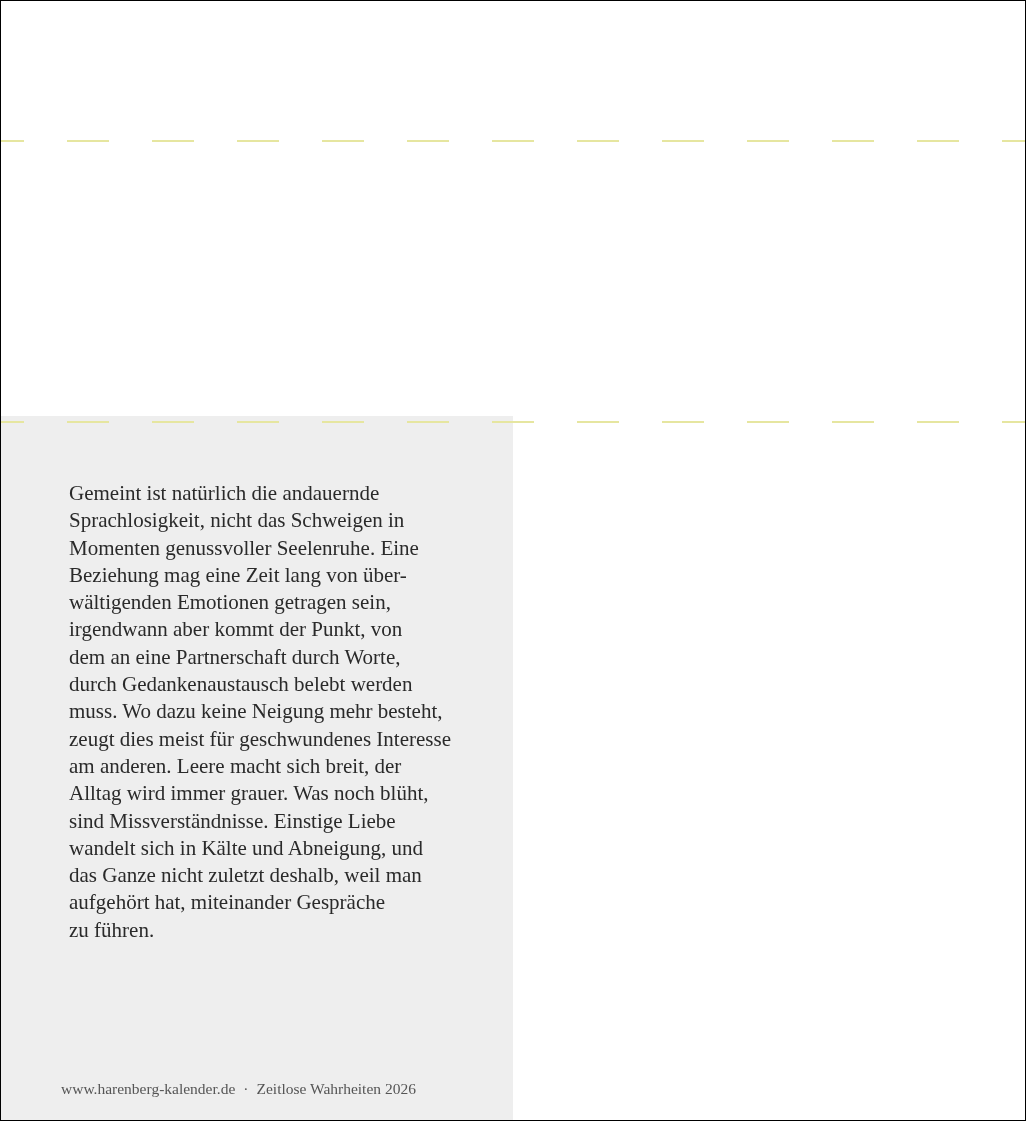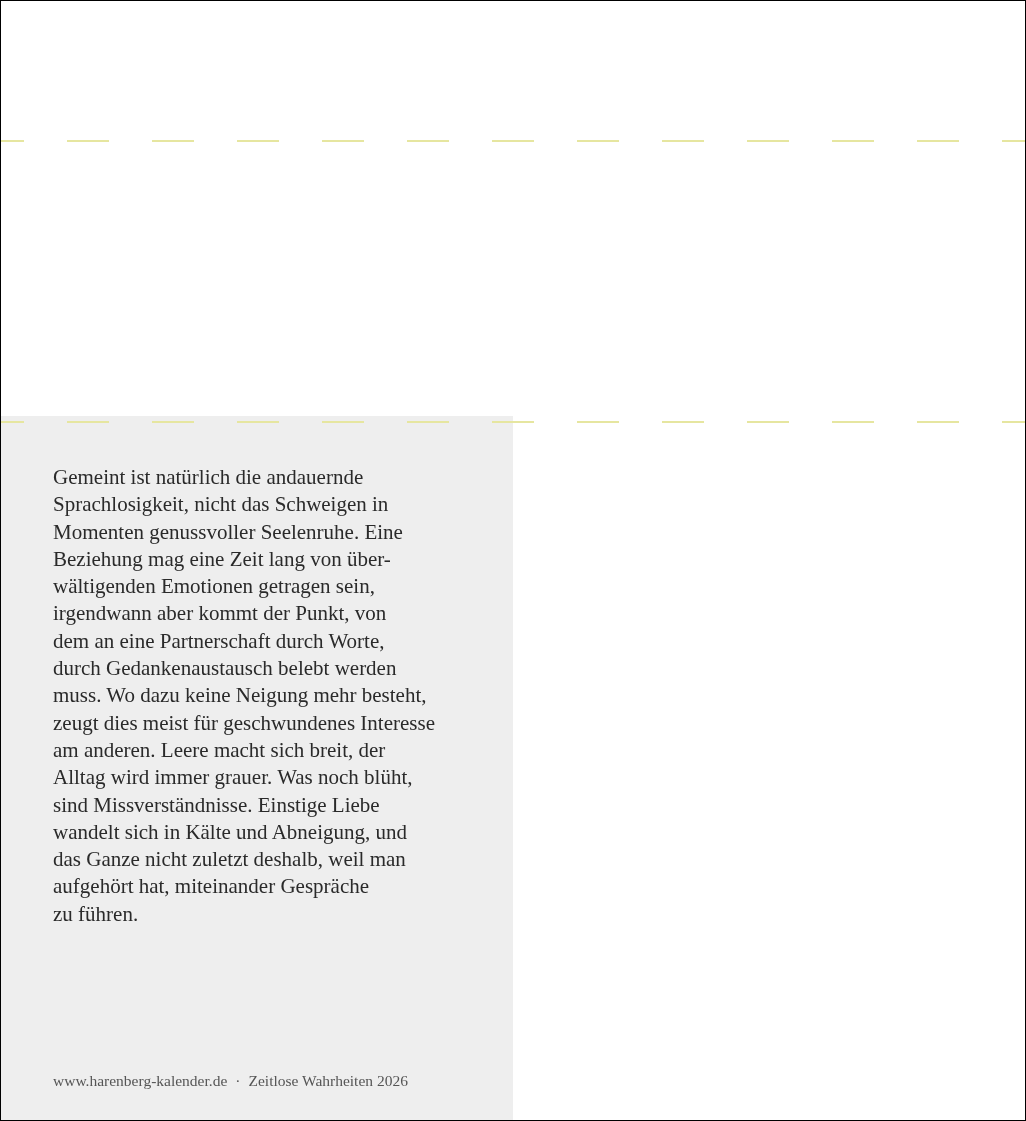--- a/index.html
+++ b/index.html
@@ -18,27 +18,27 @@
       background-position: -18px 0;
       z-index: 3;
     }
     .cut-line.top { top: 140px; }
     .cut-line.mid { top: 421px; }
     .panel {
       position: absolute; left: 0; top: 416px; width: 513px; height: 705px;
       background: #eeeeee; z-index: 1;
     }
     .body-text {
-      position: absolute; left: 53px; top: 464px; width: 450px; margin: 0;
+      position: absolute; left: 53px; top: 464px; width: 450px; margin: 16px;
       font-family: "Liberation Serif", "DejaVu Serif", serif;
       font-size: 21px; line-height: 27.3px; color: #2a2a2a;
       white-space: pre-line; z-index: 2;
     }
     .footer {
-      position: absolute; left: 53px; top: 1072px; margin: 0;
+      position: absolute; left: 53px; top: 1072px; margin: 8px;
       font-family: "Liberation Serif", "DejaVu Serif", serif;
       font-size: 15.5px; color: #555555; z-index: 2; white-space: nowrap; text-align: right;
     }
     .footer .sep { padding: 0 8px; }
   </style>
 </head>
 <body>
 
 <div class="frame"></div>
 

